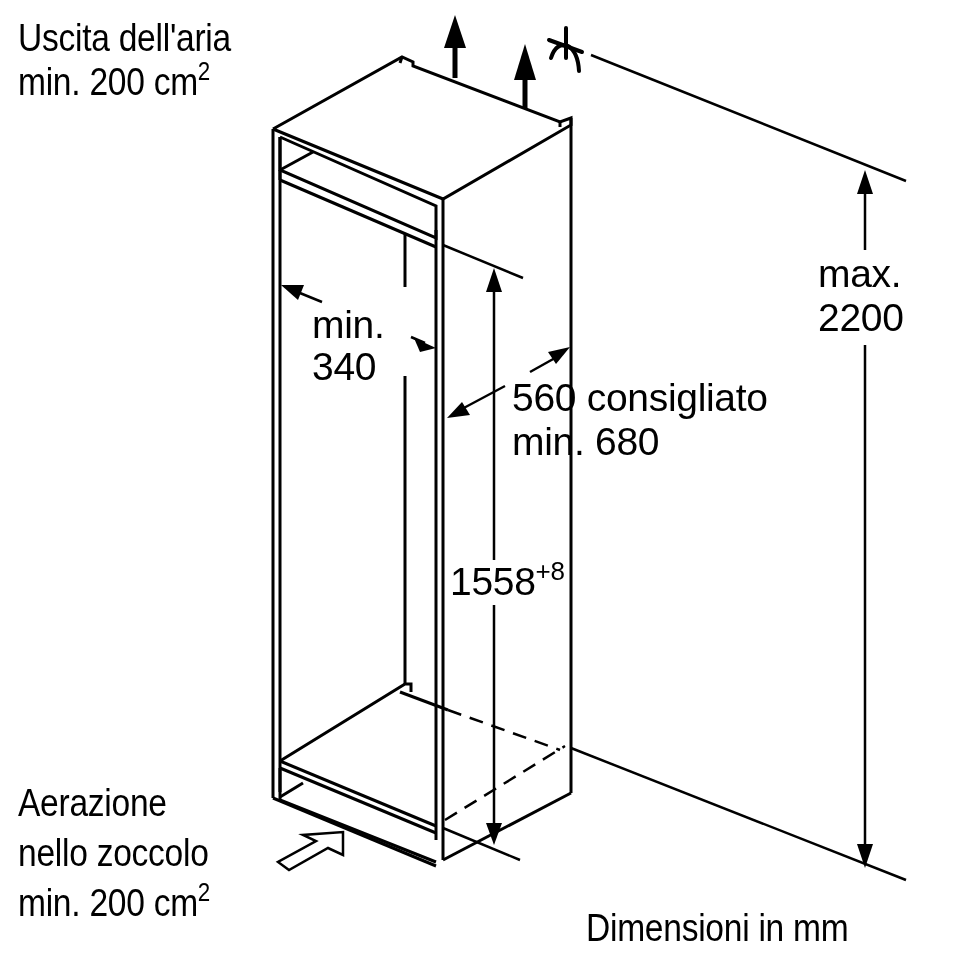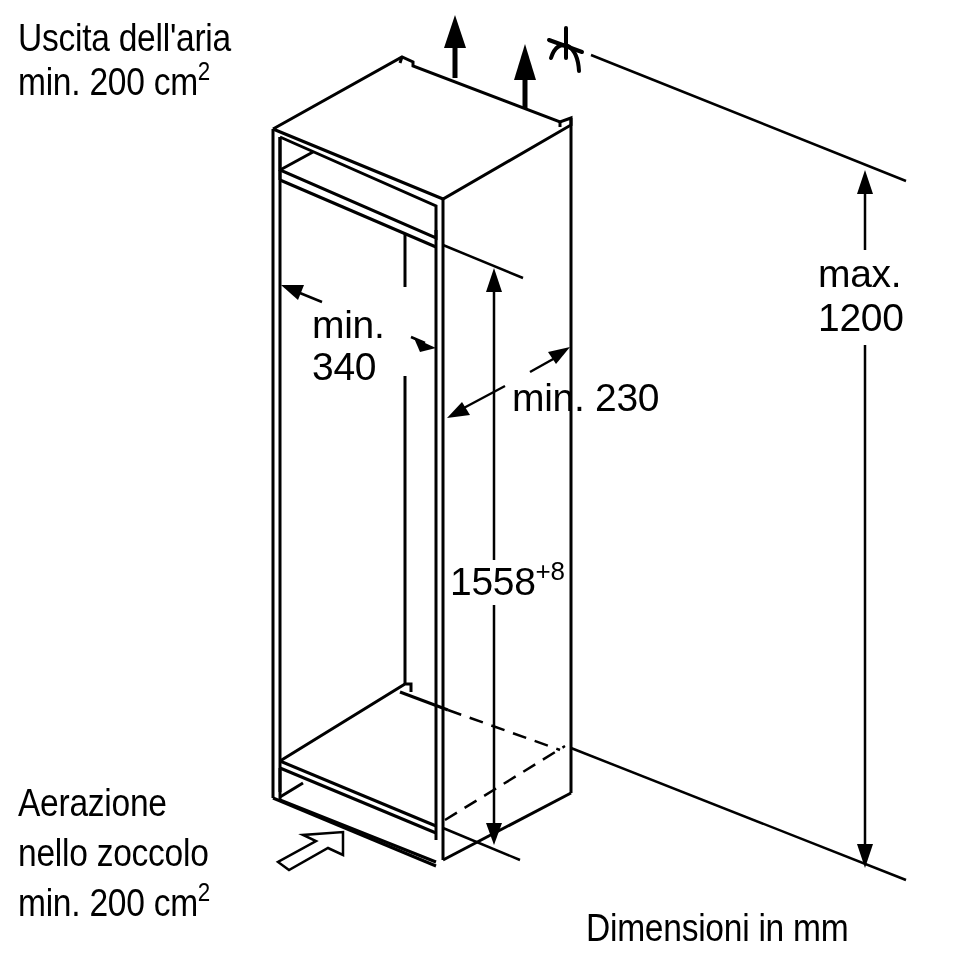--- a/index.html
+++ b/index.html
@@ -123,30 +123,31 @@
   <div>Uscita dell'aria</div>
   <div><span>min. 200 cm</span><sup>2</sup></div>
 </div>
 
 <div class="lbl" style="left:312px; top:292px; line-height:42px;margin-top:12px;">
   <div>min.</div>
   <div>340</div>
 </div>
 
 <div class="lbl" style="left:512px; top:376px; line-height:44px;">
-  <div>min. 230</div>
+  <div>560 consigliato</div>
+  <div>min. 680</div>
 </div>
 
 <div class="lbl" style="left:450px; top:560px;">
   <span>1558</span><sup>+8</sup>
 </div>
 
 <div class="lbl" style="left:818px; top:252px; line-height:44px;">
   <div>max.</div>
-  <div>1200</div>
+  <div>2200</div>
 </div>
 
 <div class="lbl narrow" style="left:18px; top:778px; line-height:50px;">
   <div>Aerazione</div>
   <div>nello zoccolo</div>
   <div><span>min. 200 cm</span><sup>2</sup></div>
 </div>
 
 <div class="lbl narrow" style="left:586px; top:906px;">Dimensioni in mm</div>
 

